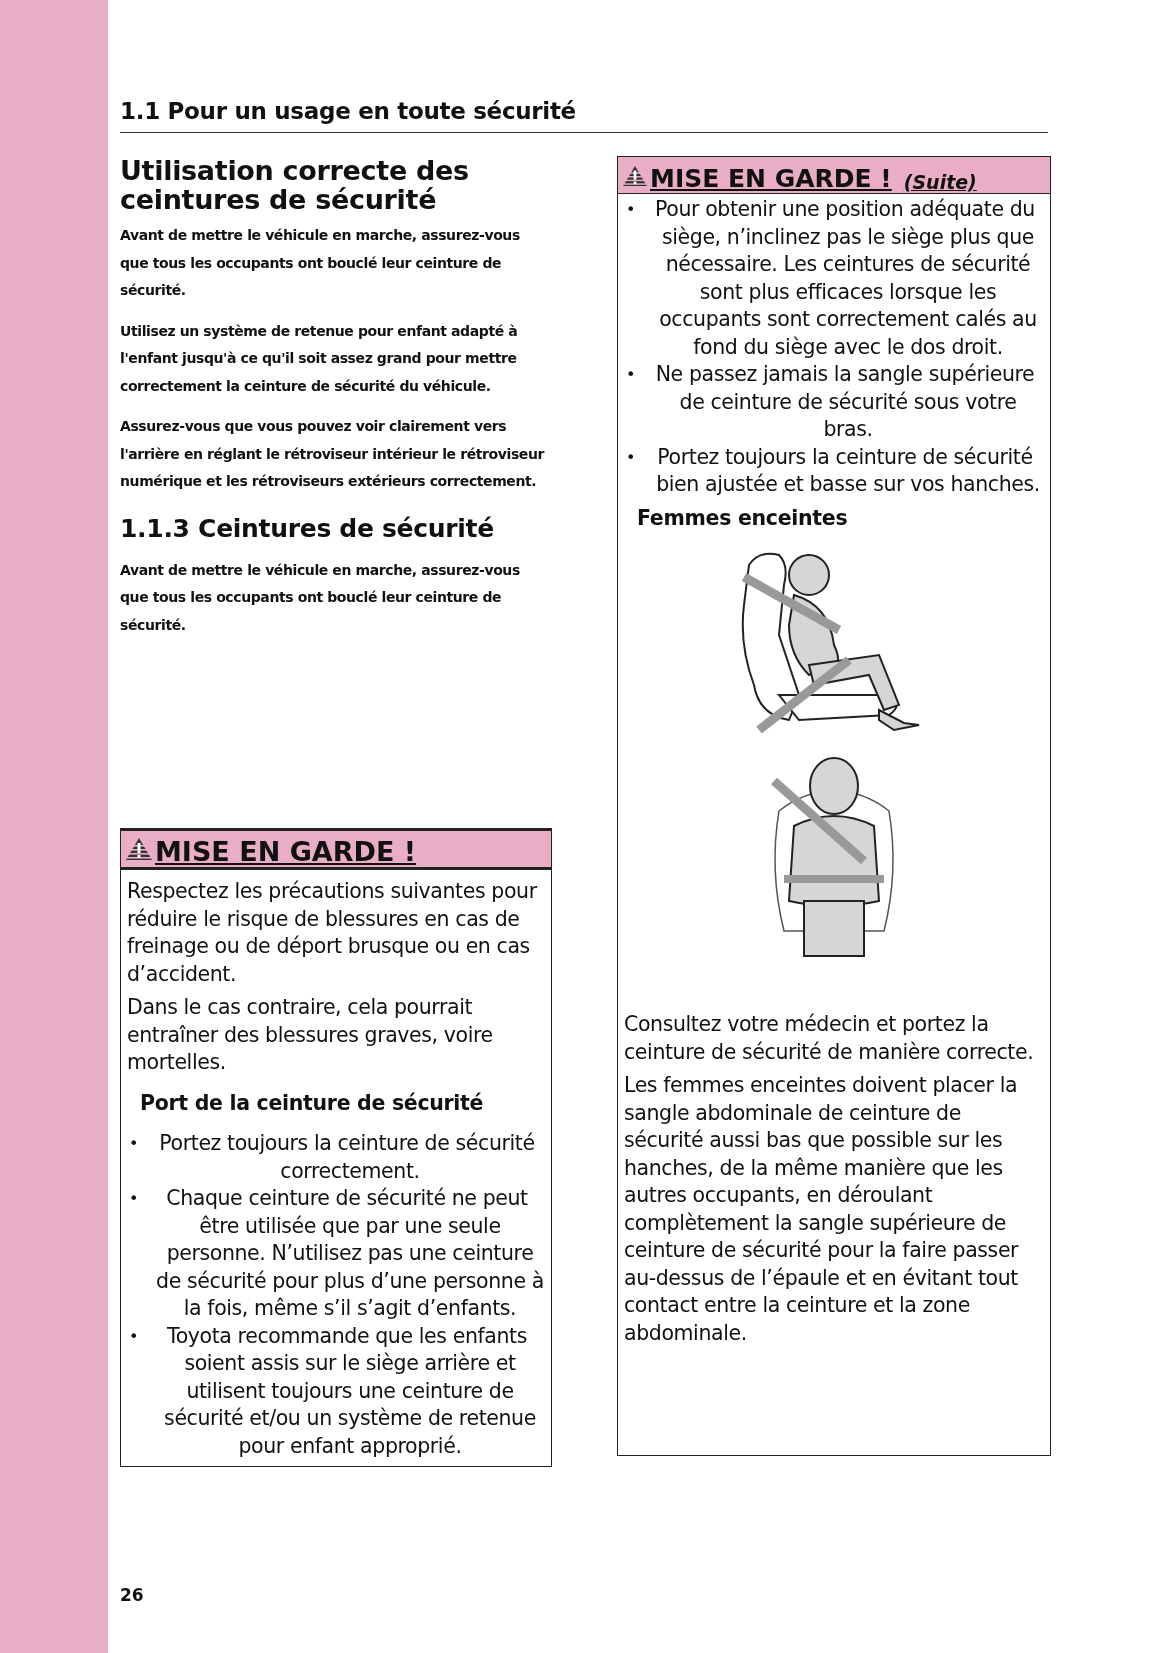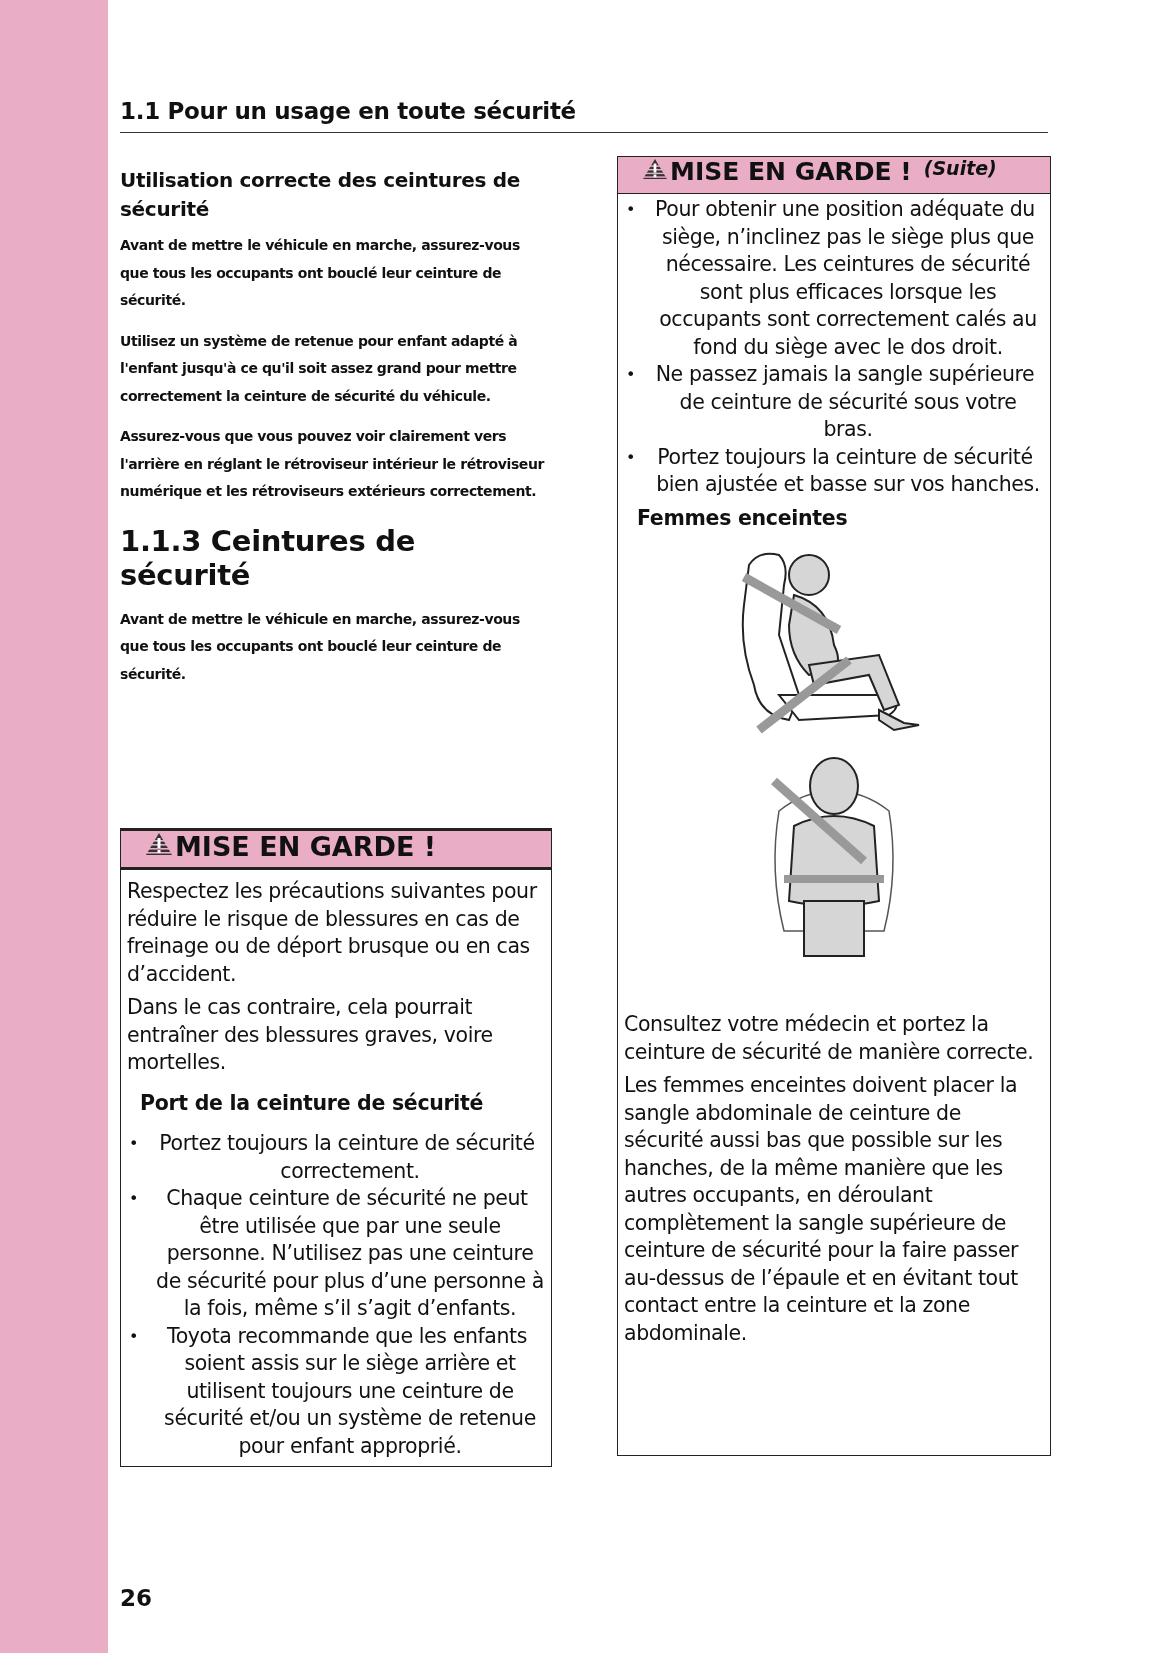--- a/index.html
+++ b/index.html
@@ -8,47 +8,47 @@
     font-family:"DejaVu Sans", "Liberation Sans", sans-serif; color:#111;
     overflow:hidden;
   }
   .side-band { position:absolute; left:0; top:0; width:108px; height:1653px; background:#e9aec6; }
   .page-header { position:absolute; left:120px; top:98px; width:928px; }
   .page-header h1 { margin:0; font-size:23px; font-weight:bold; letter-spacing:-0.3px; }
   .page-header .rule { margin-top:8px; height:0; border-top:1.5px solid #333; }
 
   .col-left { position:absolute; left:120px; top:152px; width:430px; }
 
-  .sub-h { font-weight:bold; font-size:20px; line-height:29px; margin:14px 0 8px 0; letter-spacing:-0.3px;}
+  .sub-h { font-weight:bold; font-size:27px; line-height:29px; margin:4px 0 8px 0; letter-spacing:-0.3px;}
   p.body { font-size:14px; line-height:27.5px; margin:8px 0 13px 0; letter-spacing:-0.4px;font-weight:bold; }
-  .section-h { font-weight:bold; font-size:29px; margin:18px 0 14px 0; letter-spacing:-0.3px; }
+  .section-h { font-weight:bold; font-size:25px; margin:18px 0 14px 0; letter-spacing:-0.3px; }
 
   .warn-box { border:1.5px solid #222; background:#fff; }
   .warn-head {
     background:#e9aec6; border-bottom:1.5px solid #222;
-    display:flex; align-items:flex-start; padding:0 24px; font-weight:bold;
+    display:flex; align-items:flex-end; padding:0 4px; font-weight:bold;text-decoration:underline;
   }
   .warn-icon { display:inline-block; margin-right:2px; }
   .warn-body { padding:8px 6px 6px 6px; }
   .warn-body p { font-size:20.5px; line-height:27.5px; margin:0 0 6px 0; letter-spacing:-0.4px; }
   .warn-body .bold-label { font-weight:bold; font-size:20.5px; line-height:27.5px; margin:13px; letter-spacing:-0.3px;}
   ul.bullets { list-style:none; margin:0; padding:0;text-align:center; }
   ul.bullets li { position:relative; padding-left:28px; font-size:20.5px; line-height:27.5px; letter-spacing:-0.4px; text-indent:-6px; }
   ul.bullets li::before { content:"•"; position:absolute; left:2px; text-indent:0; font-size:16px; }
 
   .left-warn { position:absolute; left:120px; top:828px; width:430px; }
   .left-warn .warn-head { height:36px; font-size:27px; border-bottom-width:3px; }
   .left-warn { border-top-width:3px; }
 
   .right-warn { position:absolute; left:617px; top:156px; width:432px; height:1298px; }
   .right-warn .warn-head { height:36px; font-size:25px; }
   .suite { font-style:italic; font-size:19px; margin-left:12px; }
 
   .illus { display:block; margin:0 auto; }
-  .page-num { position:absolute; left:120px; top:1585px; font-weight:bold; font-size:23px; }
+  .page-num { position:absolute; left:120px; top:1585px; font-weight:bold; font-size:17px; }
 </style>
 </head>
 <body>
 
 <div class="side-band"></div>
 
 <div class="page-header">
   <h1>1.1  Pour un usage en toute sécurité</h1>
   <div class="rule"></div>
 </div>

